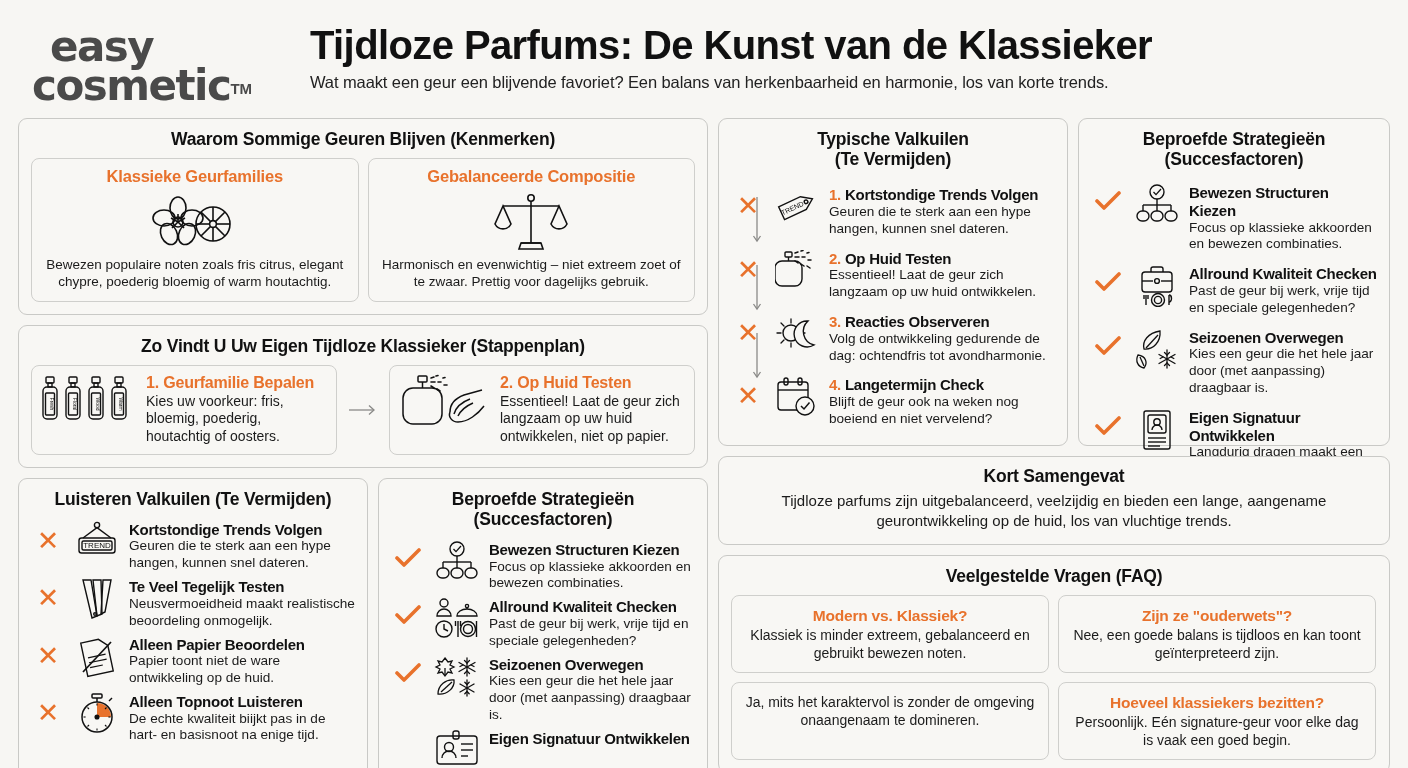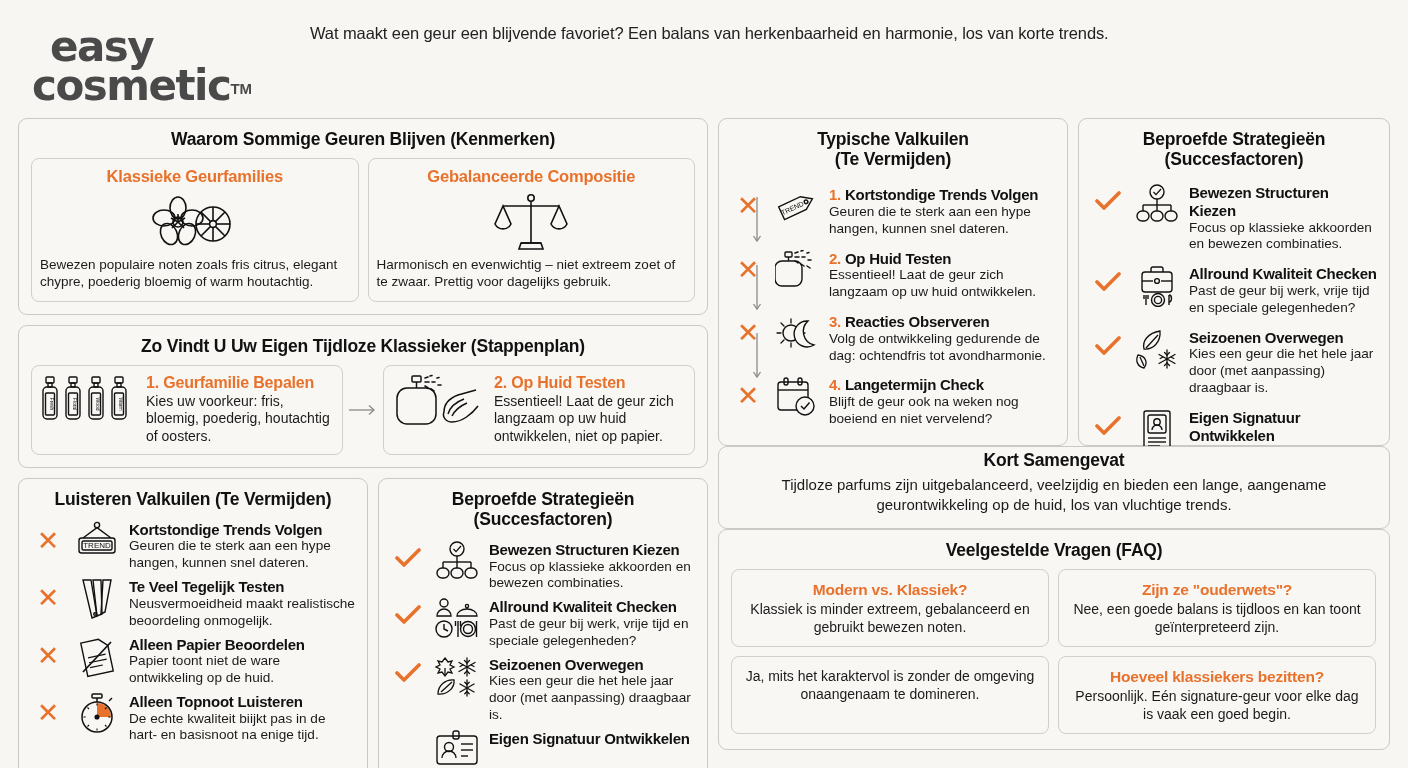--- a/index.html
+++ b/index.html
@@ -25,21 +25,21 @@
   .head-text { flex: 1; padding-left: 30px; padding-top: 8px; }
   .head-title {
     font-size: 40px; font-weight: bold; letter-spacing: -0.6px; color: #111;
     line-height: 1.08; margin-bottom: 6px;
   }
   .head-sub { font-size: 16.5px; color: #222; letter-spacing: -0.1px; }
 
   
   .grid { display: flex; gap: 10px; height: 632px; }
   .col-left  { width: 690px; flex: 0 0 690px; display: flex; flex-direction: column; gap: 10px; }
-  .col-right { flex: 1; display: flex; flex-direction: column; }
+  .col-right { flex: 1; display: flex; flex-direction: column; gap: 10px; }
 
   .card {
     background: #f8f7f4;
     border: 1px solid #c9c9c6;
     border-radius: 9px;
     padding: 10px 12px 12px 12px;
   }
   .card-title {
     text-align: center; font-weight: bold; font-size: 17.5px; color: #111;
     letter-spacing: -0.2px; margin-bottom: 9px; line-height: 1.15;
@@ -47,24 +47,24 @@
   .card-title .sub2 { display: block; font-weight: bold; }
 
   
   .feat-row { display: flex; gap: 9px; }
   .feat {
     flex: 1; border: 1px solid #cfcfcc; border-radius: 8px; background: #f8f7f4;
     padding: 8px 8px 10px 8px; display: flex; flex-direction: column; align-items: center;
   }
   .feat-title { color: #e8722c; font-weight: bold; font-size: 16.5px; margin-bottom: 4px; text-align: center; letter-spacing: -0.2px;}
   .feat-ico { height: 66px; display: flex; align-items: center; justify-content: center; }
-  .feat-desc { font-size: 13.5px; line-height: 1.28; color: #1b1b1b; }
+  .feat-desc { font-size: 13.5px; line-height: 1.28; text-align: center; color: #1b1b1b; }
 
   
-  .steps { display: flex; align-items: stretch; gap: 4px; justify-content: center; }
+  .steps { display: flex; align-items: stretch; gap: 10px; justify-content: center; }
   .step {
     flex: 1; border: 1px solid #cfcfcc; border-radius: 8px; background: #f8f7f4;
     padding: 8px 10px; display: flex; align-items: flex-start; gap: 8px;
   }
   .step-ico { flex: 0 0 auto; display:flex; align-items:center; }
   .step-txt-h { color: #e8722c; font-weight: bold; font-size: 16px; letter-spacing: -0.2px; margin-bottom: 1px; }
   .step-txt-b { font-size: 14px; line-height: 1.26; color: #1b1b1b; }
   .step-arrow { display: flex; align-items: center; justify-content: center; width: 32px; flex: 0 0 32px; }
 
   
@@ -96,20 +96,21 @@
 <body>
 
 <div class="page">
 
   <div class="header">
     <div class="logo">
       <div class="logo-l1">easy</div>
       <div><span class="logo-l2">cosmetic</span><span class="logo-tm">TM</span></div>
     </div>
     <div class="head-text">
+      <div class="head-title">Tijdloze Parfums: De Kunst van de Klassieker</div>
       <div class="head-sub">Wat maakt een geur een blijvende favoriet? Een balans van herkenbaarheid en harmonie, los van korte trends.</div>
     </div>
   </div>
 
   <div class="grid">
 
     <div class="col-left">
 
       <div class="card">
         <div class="card-title">Waarom Sommige Geuren Blijven (Kenmerken)</div>
@@ -696,21 +697,21 @@
                 <div class="li-h">Eigen Signatuur Ontwikkelen</div>
                 <div class="li-b">Langdurig dragen maakt een geur tot uw persoonlijke klassieker.</div>
               </div>
             </div>
 
           </div>
         </div>
 
       </div>
 
-      <div class="card" style="padding:3px 12px 12px 12px;">
+      <div class="card" style="padding:9px 12px 12px 12px;">
         <div class="card-title" style="margin-bottom:5px;">Kort Samengevat</div>
         <div class="sum-txt">Tijdloze parfums zijn uitgebalanceerd, veelzijdig en bieden een lange, aangename geurontwikkeling op de huid, los van vluchtige trends.</div>
       </div>
 
       <div class="card" style="flex:1;">
         <div class="card-title">Veelgestelde Vragen (FAQ)</div>
         <div class="faq-grid">
           <div class="faq">
             <div class="faq-q">Modern vs. Klassiek?</div>
             <div class="faq-a">Klassiek is minder extreem, gebalanceerd en gebruikt bewezen noten.</div>

